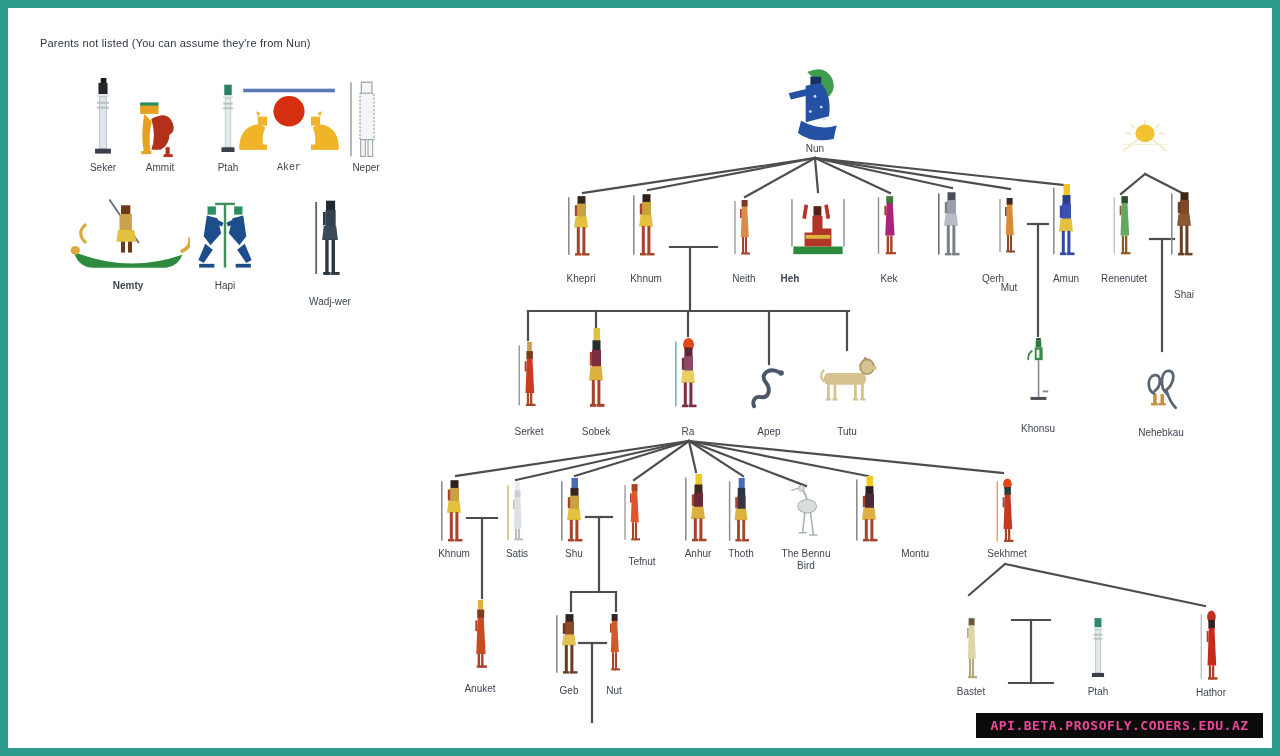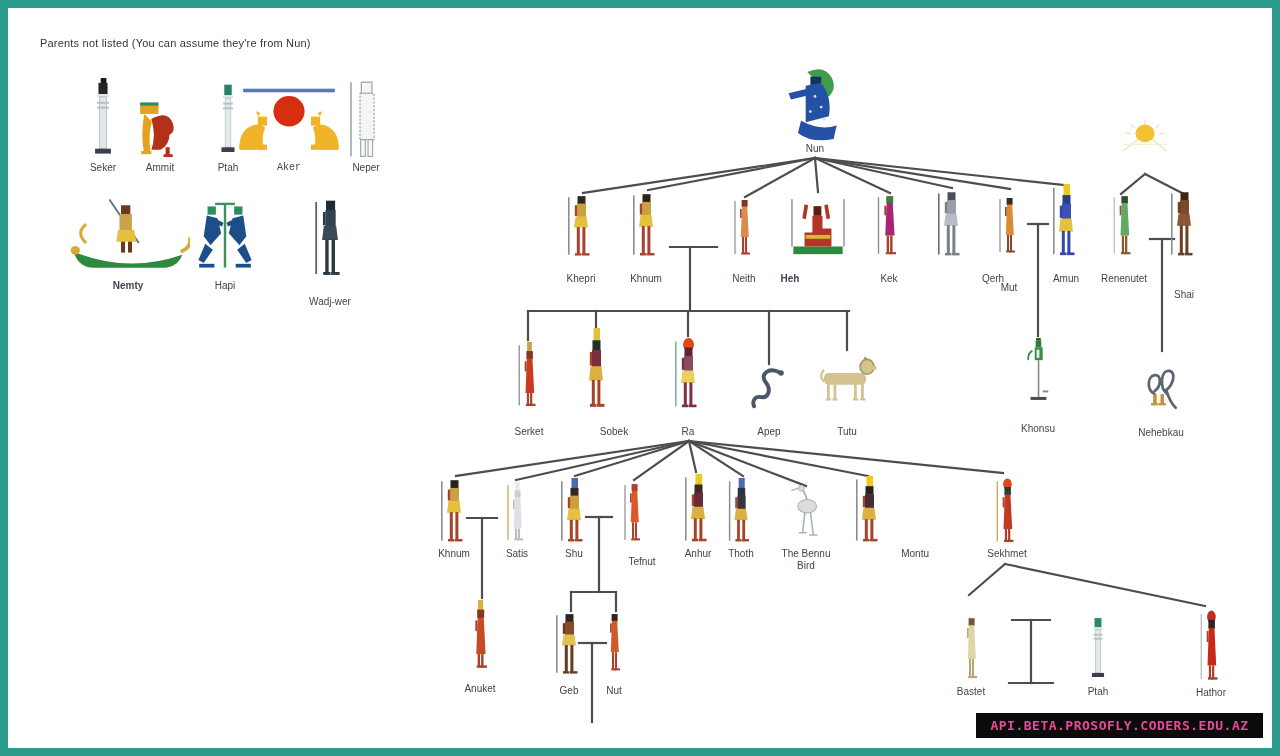--- a/index.html
+++ b/index.html
@@ -370,21 +370,21 @@
           <rect x="11.5" y="9" width="8" height="7.5" fill="#233029"></rect>
           <rect x="11" y="16" width="9" height="12.5" fill="#7c2d3d"></rect>
           <rect x="8.8" y="17.5" width="2.3" height="10" fill="#a8432a"></rect>
           <polygon points="9.5,28 20.5,28 22,38.5 8,38.5" fill="#ddb13f"></polygon>
           <rect x="10.8" y="38" width="3" height="18" fill="#a8432a"></rect>
           <rect x="16.4" y="38" width="3" height="18" fill="#a8432a"></rect>
           <rect x="9" y="55.5" width="6.5" height="2.2" fill="#a8432a"></rect>
           <rect x="16" y="55.5" width="7.5" height="2.2" fill="#a8432a"></rect>
         </svg>
       </div>
-      <div class="glabel" style="left: 536px; top: 426px; margin-left: 18px;">Sobek</div>
+      <div class="glabel" style="left: 536px; top: 426px;">Sobek</div>
       <div class="node" style="left: 673px; top: 338px; width: 30px; height: 72px;">
         <svg viewBox="0 0 30 60" preserveAspectRatio="none">
           <rect x="2" y="3" width="1.6" height="54" fill="#7ab5a5"></rect>
           <circle cx="15.5" cy="5.5" r="5.5" fill="#e04818"></circle>
           <rect x="11.5" y="8" width="8" height="7.5" fill="#5f2433"></rect>
           <rect x="11" y="15" width="9" height="12.5" fill="#8a4a66"></rect>
           <rect x="8.8" y="16.5" width="2.3" height="10" fill="#7c3040"></rect>
           <polygon points="9.5,27 20.5,27 22,37.5 8,37.5" fill="#e8d060"></polygon>
           <rect x="10.8" y="37" width="3" height="19" fill="#7c3040"></rect>
           <rect x="16.4" y="37" width="3" height="19" fill="#7c3040"></rect>

